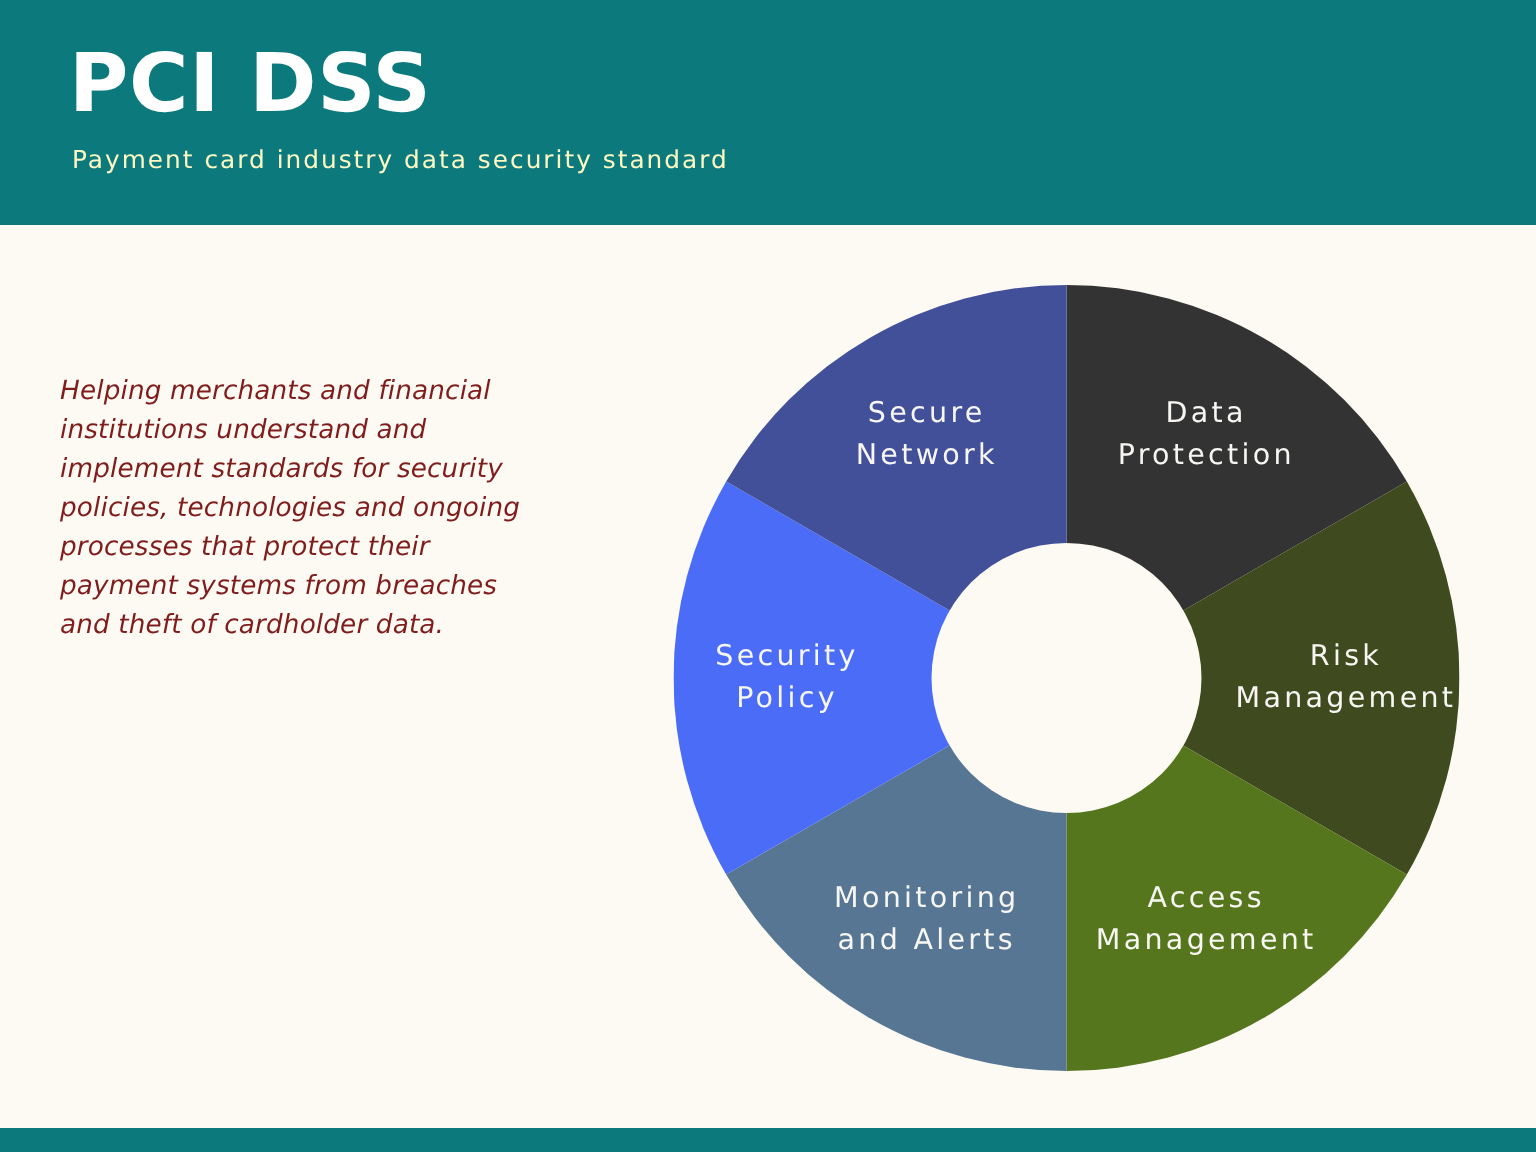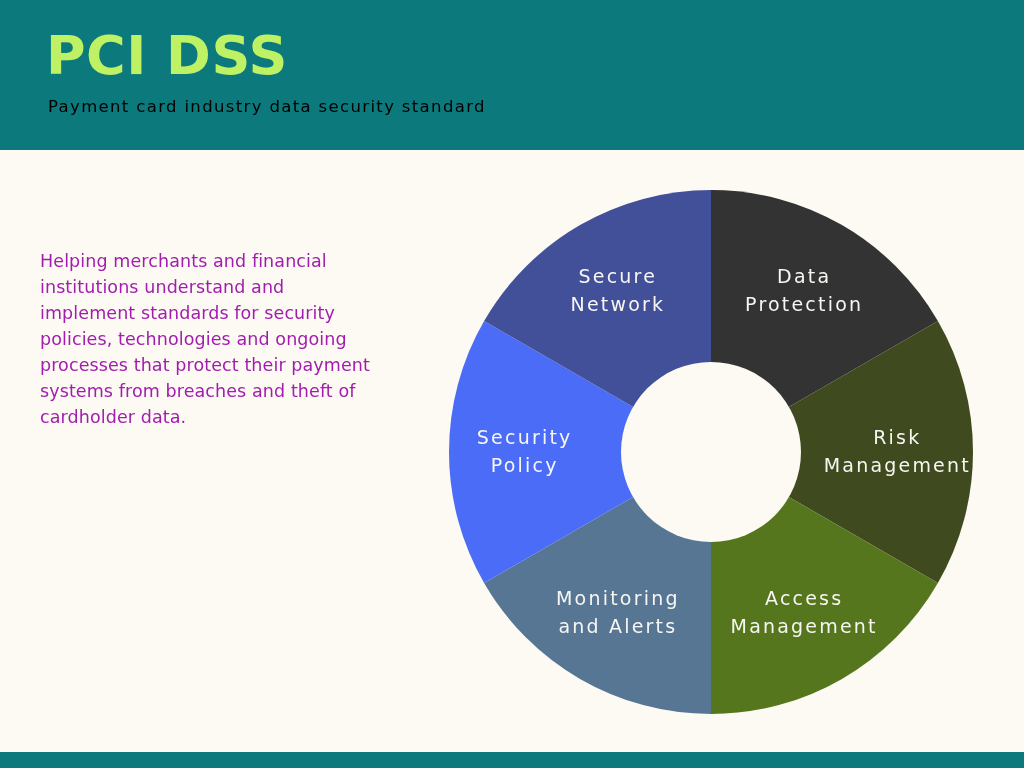--- a/index.html
+++ b/index.html
@@ -29,31 +29,31 @@
     width: 1024px;
     height: 150px;
     background: #0C7A7C;
   }
   .header-title {
     position: absolute;
     left: 46px;
     top: 28px;
     font-size: 54px;
     font-weight: bold;
-    color: #bef264;
+    color: #ffffff;
     letter-spacing: 0.5px;
     line-height: 1.05;
     white-space: nowrap;
   }
   .header-subtitle {
     position: absolute;
     left: 48px;
     top: 97px;
     font-size: 16.5px;
-    color: #000000;
+    color: #fef9c3;
     letter-spacing: 1.35px;
     white-space: nowrap;
     text-align: center;
   }
 
   
   .footer-bar {
     position: absolute;
     left: 0;
     top: 752px;
@@ -65,24 +65,25 @@
   
   .text-column {
     position: absolute;
     left: 40px;
     top: 248px;
     width: 330px;
   }
   .para {
     font-size: 17.5px;
     line-height: 26px;
-    color: #a21caf;
+    color: #7f1d1d;
     margin: 0 0 26px 0;
     letter-spacing: 0.1px;
     word-break: break-word;
+    font-style: italic;
   }
   .para:last-child {
     margin-bottom: 0;
   }
   .url-text {
     font-size: 17.5px;
     line-height: 26px;
     color: #3A3A3A;
     margin: 0;
     word-break: break-all;

